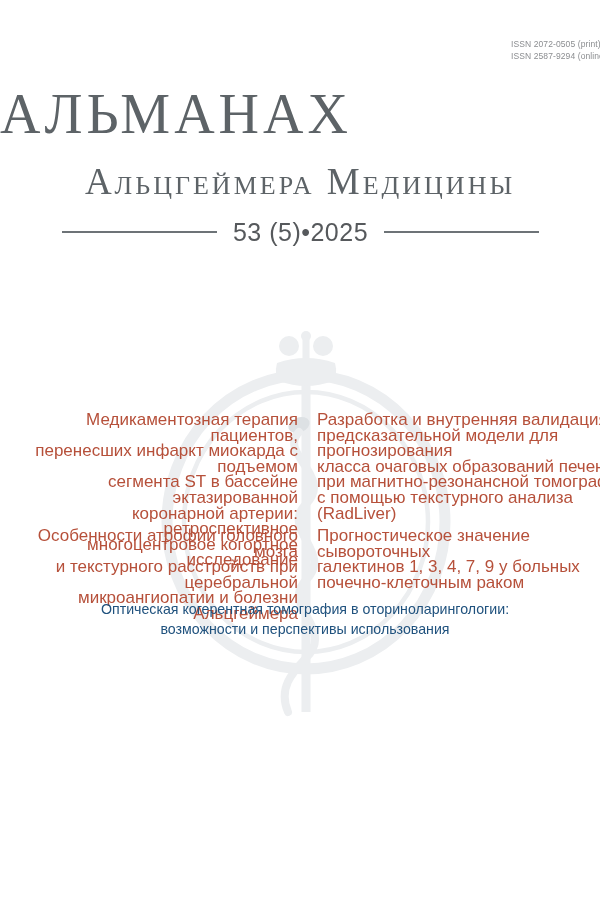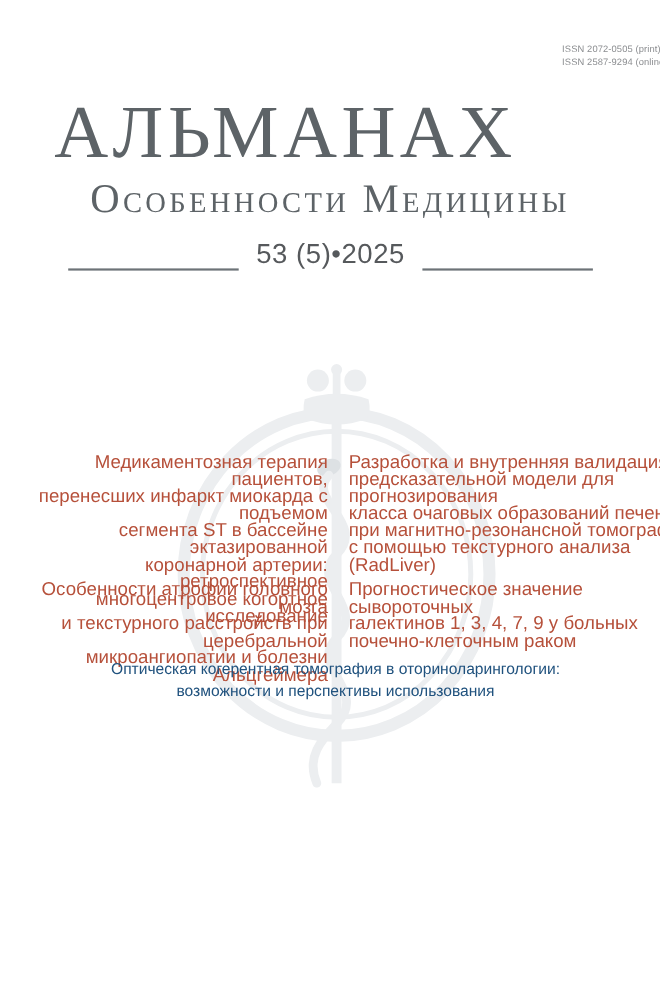--- a/index.html
+++ b/index.html
@@ -21,33 +21,33 @@
   
   .issn{
     position:absolute;top:26px;left:511px;
     font-size:8.5px;line-height:12px;color:var(--issn-gray);
     letter-spacing:0.1px;white-space:nowrap;
   }
   
   .title{
     position:absolute;top:74px;left:0;width:519px;
     font-family:"Liberation Serif", serif;
-    font-size:68px;line-height:1;letter-spacing:4px;
-    color:var(--ink-gray);text-align:center;white-space:nowrap;
+    font-size:56px;line-height:1;letter-spacing:4px;
+    color:var(--ink-gray);text-align:left;white-space:nowrap;
   }
   .subtitle{
     position:absolute;top:151px;left:0;width:600px;
     font-family:"Liberation Serif", serif;
     font-variant:small-caps;
     font-size:37px;line-height:1;letter-spacing:3px;
     color:var(--ink-gray);text-align:center;white-space:nowrap;
   }
   .issue-row{
     position:absolute;top:206px;left:62px;width:477px;height:28px;
-    display:flex;align-items:flex-end;gap:16px;
+    display:flex;align-items:center;gap:16px;
   }
   .issue-rule{flex:1;height:2px;background:var(--rule-gray);}
   .issue-num{
     font-size:25px;color:#56595c;letter-spacing:0.5px;white-space:nowrap;
   }
   
   .emblem{
     position:absolute;left:140px;top:316px;width:330px;height:395px;
   }
   
@@ -88,21 +88,21 @@
     <ellipse cx="159" cy="97" rx="11" ry="7.5" fill="var(--wm-dark)" transform="rotate(-20 159 97)"></ellipse>
     <path d="M159,104 C138,126 194,148 166,176 C140,202 194,224 166,252 C140,278 196,300 166,330 C152,345 138,360 148,384" fill="none" stroke="var(--wm)" stroke-width="8" stroke-linecap="round"></path>
   </svg>
 
   <div class="issn">
     <div>ISSN 2072-0505 (print)</div>
     <div>ISSN 2587-9294 (online)</div>
   </div>
 
   <div class="title">АЛЬМАНАХ</div>
-  <div class="subtitle">Особенности Медицины</div>
+  <div class="subtitle">Альцгеймера Медицины</div>
 
   <div class="issue-row">
     <span class="issue-rule"></span>
     <span class="issue-num">53 (5)•2025</span>
     <span class="issue-rule"></span>
   </div>
 
   <div class="article left a1">Медикаментозная терапия пациентов,
 перенесших инфаркт миокарда с подъемом
 сегмента ST в бассейне эктазированной

